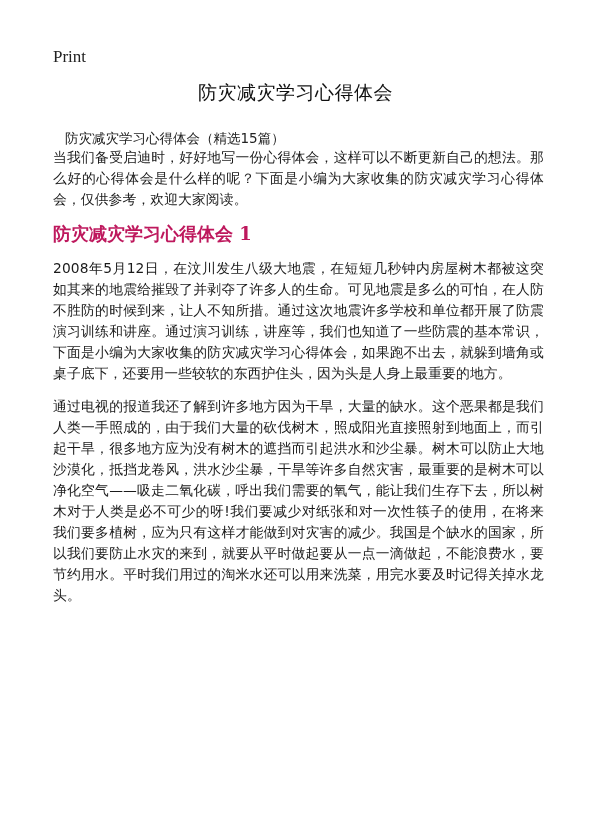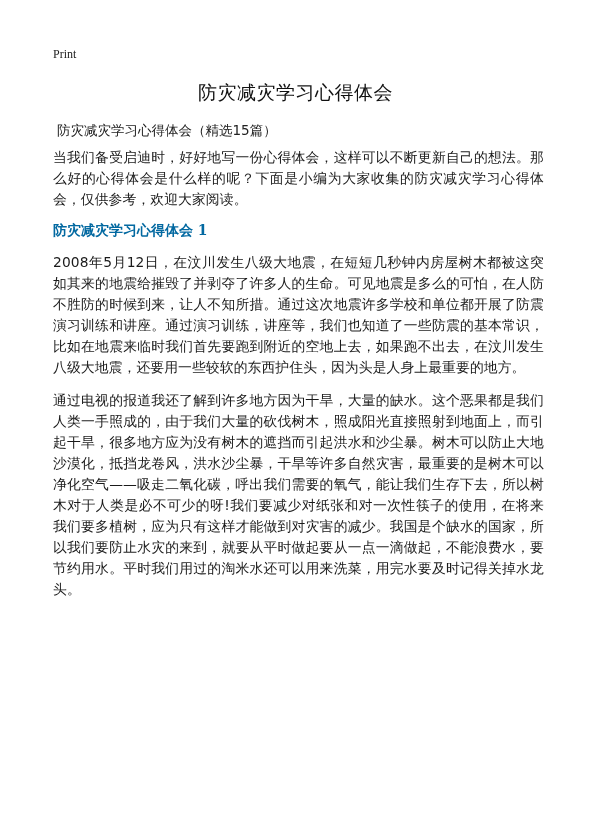--- a/index.html
+++ b/index.html
@@ -2,53 +2,53 @@
 <html><head>
 <meta charset="utf-8">
 <style>
   html, body { margin: 0; padding: 0; background: #ffffff; }
   body {
     width: 600px; height: 828px; overflow: hidden; position: relative;
     font-family: "DejaVu Sans", sans-serif; color: #111;
   }
   .print-link {
     position: absolute; left: 53px; top: 47px;
-    font-family: "Liberation Serif", serif; font-size: 12px; color: #222;
+    font-family: "Liberation Serif", serif; font-size: 17px; color: #222;
     text-decoration: none; cursor: pointer;
   }
   .doc-title {
     position: absolute; left: 0; width: 591px; top: 80px;
     text-align: center; font-size: 19px; font-weight: normal; color: #111;
     margin: 0; letter-spacing: 0.5px;
   }
   .subtitle {
     position: absolute; left: 53px; top: 118px;
-    font-size: 13.5px; color: #222; margin: 4px;
+    font-size: 13.5px; color: #222; margin: 12px;
   }
   .content { position: absolute; left: 53px; top: 147px; width: 495px; }
   .para {
     font-size: 13.8px; line-height: 21px; margin: 0 4px 12px 0; color: #1a1a1a;
     text-align: justify; letter-spacing: 0.1px;
   }
   .section-head {
-    font-family: "DejaVu Serif", serif; font-weight: bold; font-size: 14px;
-    margin: 2px 0 12px 0; color: #0369a1;
+    font-family: "DejaVu Serif", serif; font-weight: bold; font-size: 18px;
+    margin: 2px 0 12px 0; color: #be185d;
   }
 </style>
 </head>
 <body>
 
 <a class="print-link">Print</a>
 
 <h1 class="doc-title">防灾减灾学习心得体会</h1>
 
 <p class="subtitle">防灾减灾学习心得体会（精选15篇）</p>
 
 <div class="content">
   <p class="para">当我们备受启迪时，好好地写一份心得体会，这样可以不断更新自己的想法。那么好的心得体会是什么样的呢？下面是小编为大家收集的防灾减灾学习心得体会，仅供参考，欢迎大家阅读。</p>
 
   <div>
     <div class="section-head">防灾减灾学习心得体会 1</div>
-    <p class="para">2008年5月12日，在汶川发生八级大地震，在短短几秒钟内房屋树木都被这突如其来的地震给摧毁了并剥夺了许多人的生命。可见地震是多么的可怕，在人防不胜防的时候到来，让人不知所措。通过这次地震许多学校和单位都开展了防震演习训练和讲座。通过演习训练，讲座等，我们也知道了一些防震的基本常识，比如在地震来临时我们首先要跑到附近的空地上去，如果跑不出去，在汶川发生八级大地震，还要用一些较软的东西护住头，因为头是人身上最重要的地方。</p>
+    <p class="para">2008年5月12日，在汶川发生八级大地震，在短短几秒钟内房屋树木都被这突如其来的地震给摧毁了并剥夺了许多人的生命。可见地震是多么的可怕，在人防不胜防的时候到来，让人不知所措。通过这次地震许多学校和单位都开展了防震演习训练和讲座。通过演习训练，讲座等，我们也知道了一些防震的基本常识，下面是小编为大家收集的防灾减灾学习心得体会，如果跑不出去，就躲到墙角或桌子底下，还要用一些较软的东西护住头，因为头是人身上最重要的地方。</p>
     <p class="para">通过电视的报道我还了解到许多地方因为干旱，大量的缺水。这个恶果都是我们人类一手照成的，由于我们大量的砍伐树木，照成阳光直接照射到地面上，而引起干旱，很多地方应为没有树木的遮挡而引起洪水和沙尘暴。树木可以防止大地沙漠化，抵挡龙卷风，洪水沙尘暴，干旱等许多自然灾害，最重要的是树木可以净化空气——吸走二氧化碳，呼出我们需要的氧气，能让我们生存下去，所以树木对于人类是必不可少的呀!我们要减少对纸张和对一次性筷子的使用，在将来我们要多植树，应为只有这样才能做到对灾害的减少。我国是个缺水的国家，所以我们要防止水灾的来到，就要从平时做起要从一点一滴做起，不能浪费水，要节约用水。平时我们用过的淘米水还可以用来洗菜，用完水要及时记得关掉水龙头。</p>
   </div>
 
 </div>
 
 </body></html>

